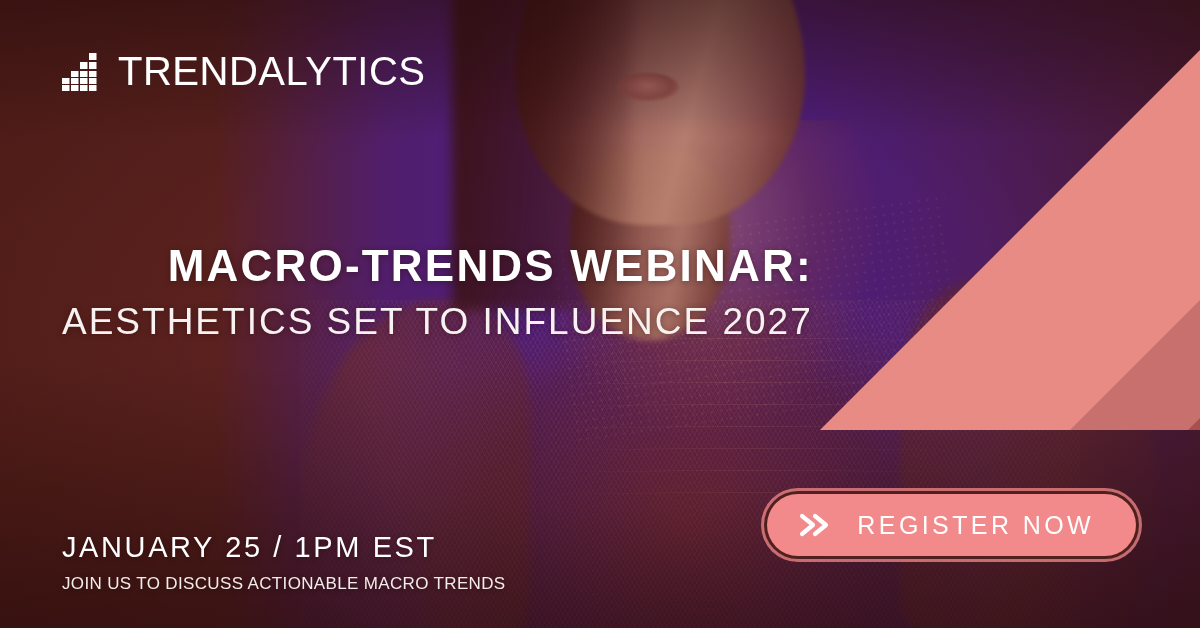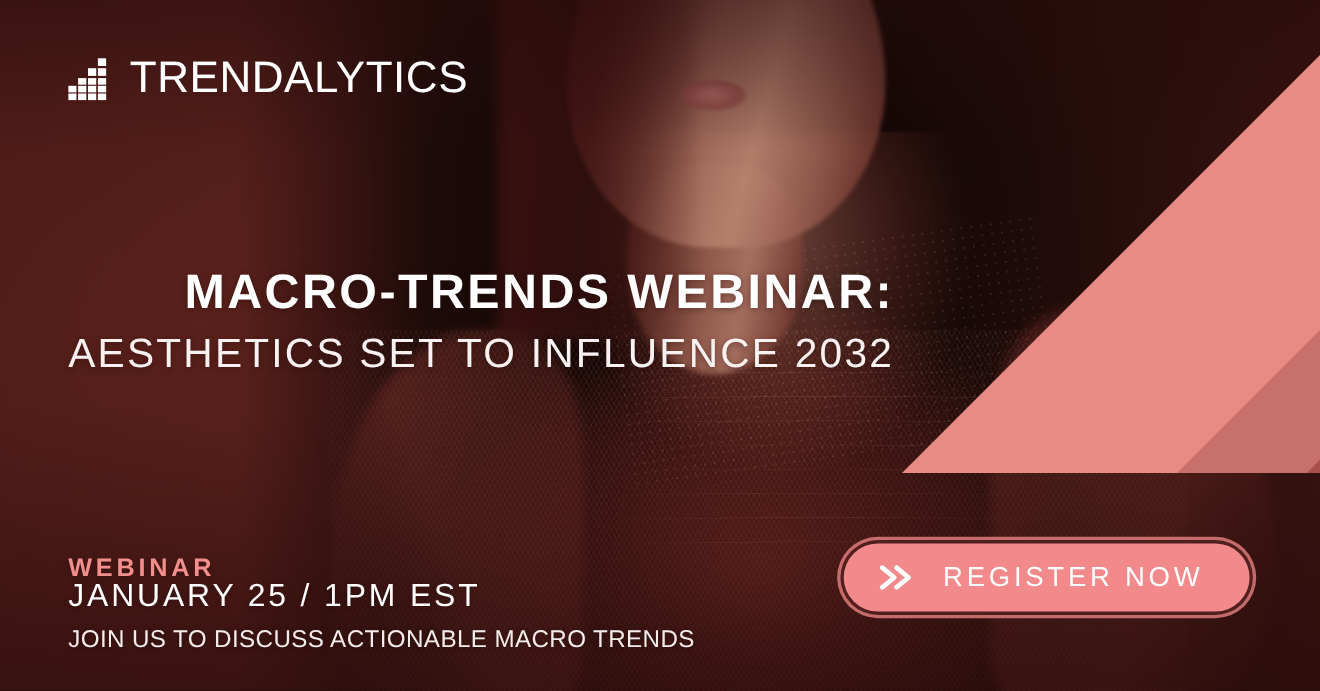--- a/index.html
+++ b/index.html
@@ -8,21 +8,21 @@
     width:1200px; height:628px;
     background:#3a110f;
     font-family:"Liberation Sans", sans-serif;
     overflow:hidden;
   }
 
   .banner {
     position:relative;
     width:1200px; height:628px;
     overflow:hidden;
-    background:#000000;
+    background:#4c1d95;
   }
 
   
   .photo-layer {
     position:absolute; inset:0;
     overflow:hidden;
   }
   
   .ph-body {
     position:absolute;
@@ -235,21 +235,21 @@
     font-size:29px;
     font-weight:400;
     color:#ffffff;
     letter-spacing:2.6px;
     line-height:1;
     white-space:nowrap;
     text-shadow:0 1px 5px rgba(40,10,9,0.5);
   }
   .info-note {
     margin-top:13px;
-    font-size:22px;
+    font-size:17px;
     font-weight:400;
     color:#f3eceb;
     letter-spacing:0.35px;
     line-height:1;
     white-space:nowrap;
     text-shadow:0 1px 5px rgba(40,10,9,0.5);
   }
 
   
   .cta-wrap {
@@ -342,25 +342,24 @@
       </g>
     </svg>
     <div class="logo-word">
       <span class="lw-thin">TREND</span>
         <span class="lw-bold">ALYTICS</span>
     </div>
   </div>
 
   <div class="headline">
     <div class="h-main">MACRO-TRENDS WEBINAR:</div>
-    <div class="h-sub">AESTHETICS SET TO INFLUENCE 2032</div>
+    <div class="h-sub">AESTHETICS SET TO INFLUENCE 2027</div>
   </div>
 
   <div class="info">
-    <div class="info-kicker">WEBINAR</div>
     <div class="info-date">JANUARY 25 / 1PM EST</div>
     <div class="info-note">JOIN US TO DISCUSS ACTIONABLE MACRO TRENDS</div>
   </div>
 
   <div class="cta-wrap">
     <button class="cta">
       <svg class="cta-chevrons" viewBox="0 0 34 30">
         <g fill="none" stroke="#ffffff" stroke-width="4.2" stroke-linecap="round" stroke-linejoin="round">
           <polyline points="5,6 16,15 5,24"></polyline>
           <polyline points="18,6 29,15 18,24"></polyline>

